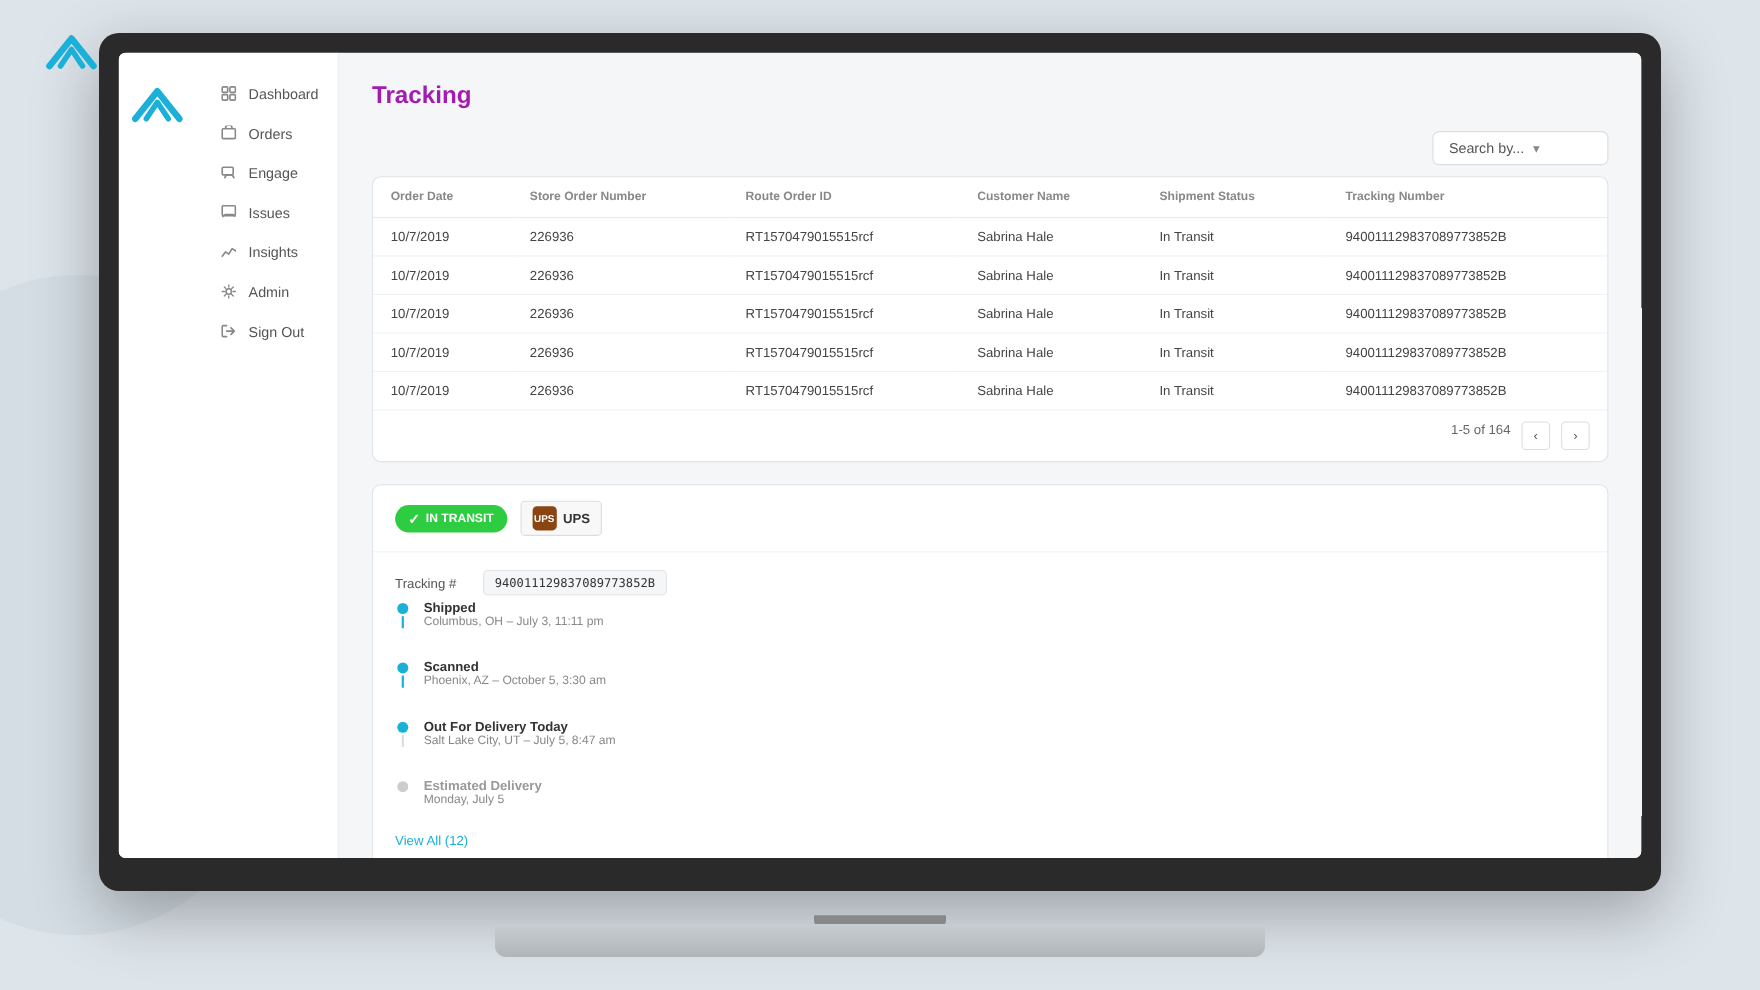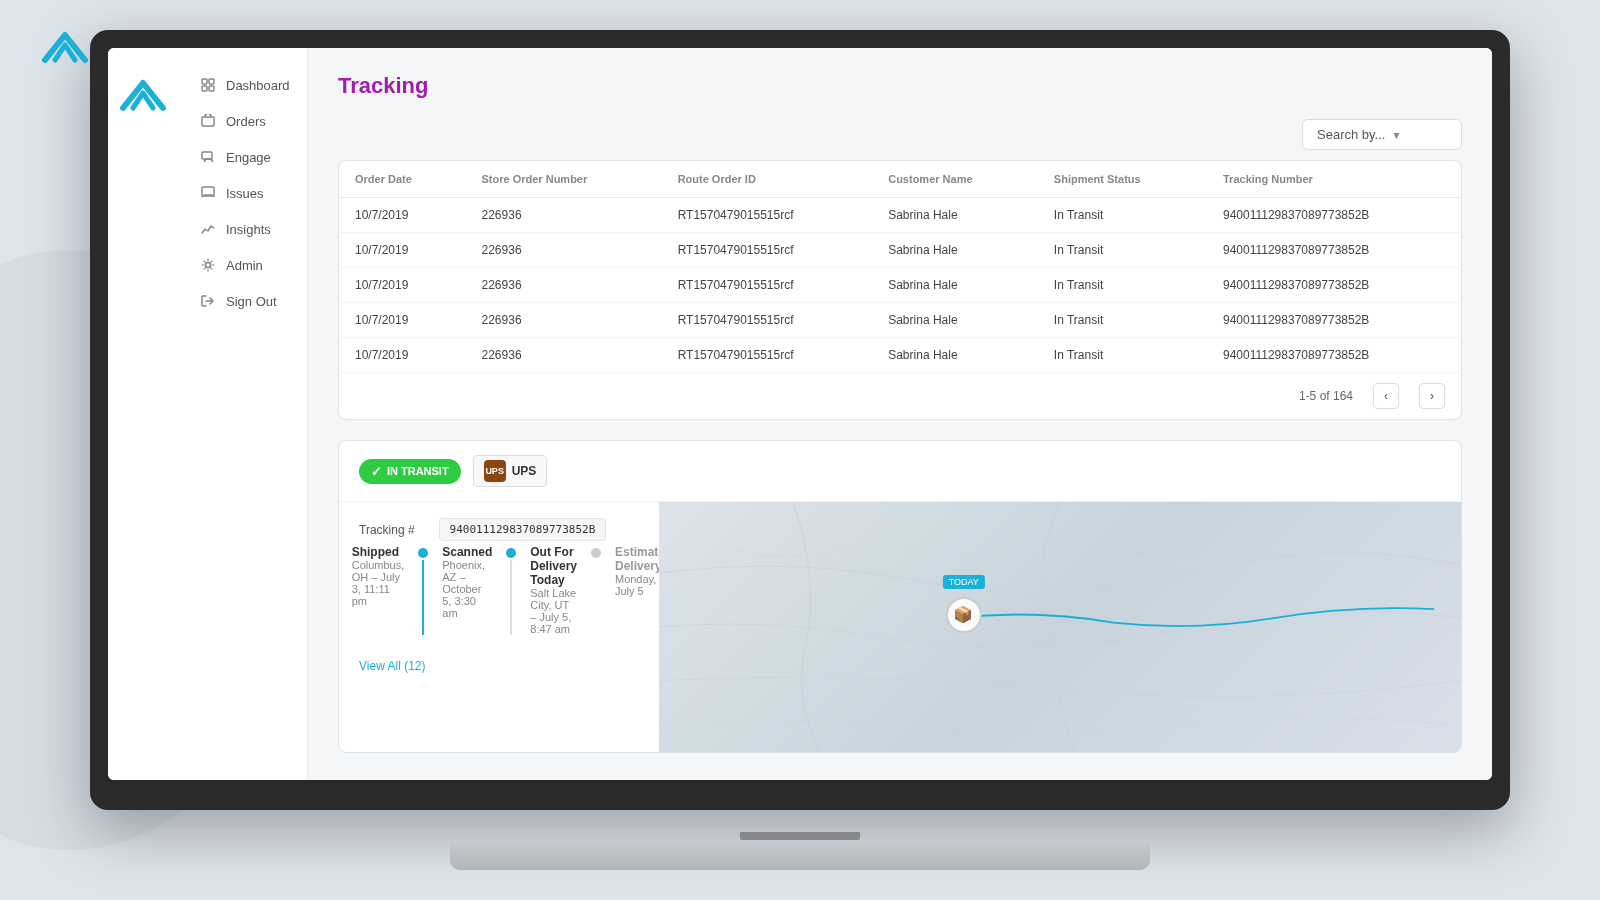--- a/index.html
+++ b/index.html
@@ -204,23 +204,23 @@
       color: #444;
       border-bottom: 1px solid #f0f2f5;
       font-size: 12px;
     }
     .data-table tbody tr:last-child td { border-bottom: none; }
 
     
     .pagination-row {
       display: flex;
       justify-content: flex-end;
-      align-items: center;
+      align-items: flex-start;
       padding: 10px 16px;
-      gap: 20px;
+      gap: 10px;
       border-top: 1px solid #f0f2f5;
       font-size: 12px;
       color: #666;
     }
     .pagination-btn {
       width: 26px; height: 26px;
       border: 1px solid #ddd;
       border-radius: 4px;
       background: #fff;
       cursor: pointer;
@@ -294,21 +294,21 @@
       background: #f5f6f8;
       border: 1px solid #e0e3e7;
       border-radius: 4px;
       padding: 4px 10px;
       font-size: 11px;
       color: #333;
       font-family: monospace;
     }
     .timeline {
       display: flex;
-      flex-direction: row;
+      flex-direction: column;
       gap: 12px;
       position: relative;
       justify-content: center;
     }
     .timeline-item {
       display: flex;
       gap: 12px;
       padding-bottom: 16px;
       position: relative;
     }
@@ -640,43 +640,20 @@
       <div class="timeline-content">
         <div class="timeline-event grey">Estimated Delivery</div>
         <div class="timeline-detail">Monday, July 5</div>
       </div>
     </div>
                 </div>
 
               <a class="view-all-link">View All (12)</a>
             </div>
 
-            <div class="map-container">
-              <div class="map-bg">
-                <svg class="map-svg" viewBox="0 0 600 280" preserveAspectRatio="none">
-
-                  <path d="M0 80 Q100 60 200 90 Q300 120 400 80 Q500 40 600 70" stroke="#c5cfd8" stroke-width="1" fill="none" opacity="0.6"></path>
-                  <path d="M0 140 Q80 130 160 150 Q280 180 400 140 Q500 110 600 130" stroke="#c5cfd8" stroke-width="1" fill="none" opacity="0.6"></path>
-                  <path d="M100 0 Q120 80 110 160 Q100 220 120 280" stroke="#c5cfd8" stroke-width="1" fill="none" opacity="0.6"></path>
-                  <path d="M300 0 Q280 60 290 140 Q295 200 310 280" stroke="#c5cfd8" stroke-width="1" fill="none" opacity="0.5"></path>
-                  <path d="M0 200 Q150 190 300 210 Q450 230 600 200" stroke="#c5cfd8" stroke-width="1" fill="none" opacity="0.5"></path>
-
-                  <path d="M220 130 Q280 120 340 135 Q400 145 460 130 Q520 115 580 120" stroke="#1ab0d8" stroke-width="2" fill="none" stroke-dasharray="0"></path>
-
-                  <path d="M50 50 Q90 70 130 55 Q180 35 230 60" stroke="#d0d8e0" stroke-width="1.2" fill="none" opacity="0.8"></path>
-                  <path d="M350 60 Q390 80 440 65 Q490 50 540 70" stroke="#d0d8e0" stroke-width="1.2" fill="none" opacity="0.8"></path>
-                  <path d="M0 250 Q100 240 200 255 Q300 265 400 250 Q500 235 600 250" stroke="#c5cfd8" stroke-width="0.8" fill="none" opacity="0.4"></path>
-                </svg>
-
-                <div class="map-marker">
-                  <div class="marker-label">TODAY</div>
-                  <div class="marker-circle">📦</div>
-                </div>
-              </div>
-            </div>
           </div>
         </div>
 
       </main>
     </div>
   </div>
   <div class="laptop-hinge"></div>
   <div class="laptop-base"></div>
 </div>
 

